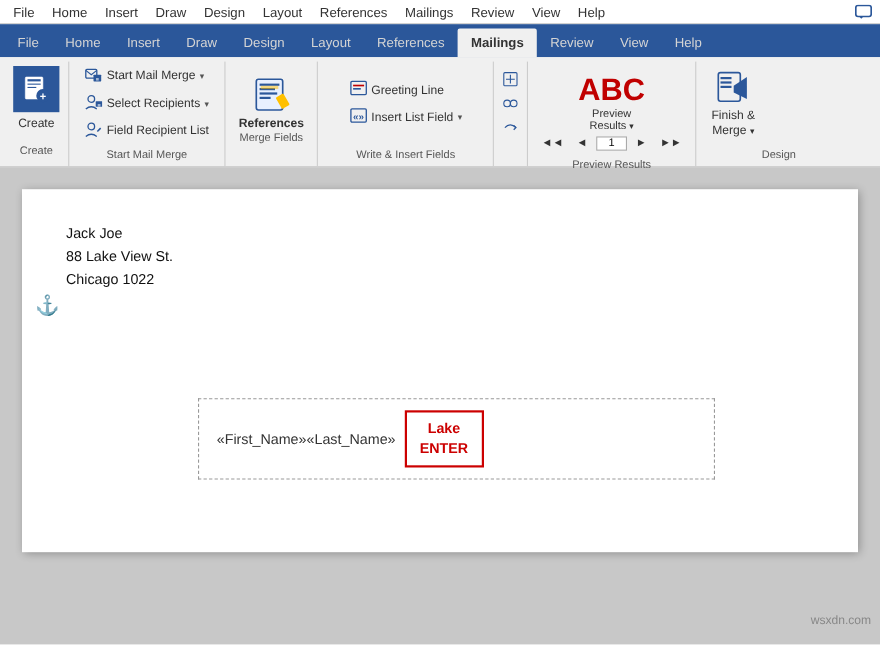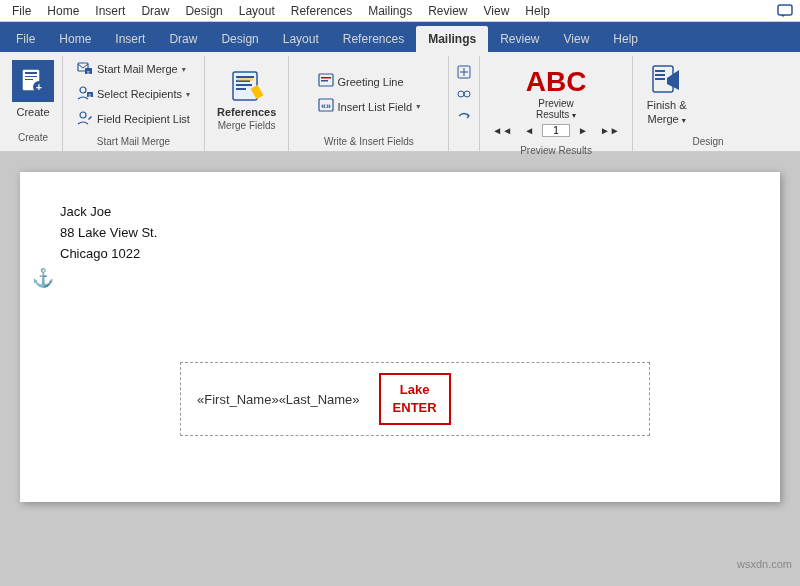--- a/index.html
+++ b/index.html
@@ -214,21 +214,21 @@
     }
     .merge-field-box {
       position: absolute;
       left: 160px;
       top: 190px;
       width: 470px;
       border: 1px dashed #999;
       padding: 10px 16px;
       display: flex;
       align-items: center;
-      gap: 19px;
+      gap: 8px;
     }
     .merge-field-text {
       font-size: 13px;
       color: #333;
     }
     .press-enter-box {
       border: 2px solid #cc0000;
       padding: 6px 12px;
       display: flex;
       flex-direction: column;

